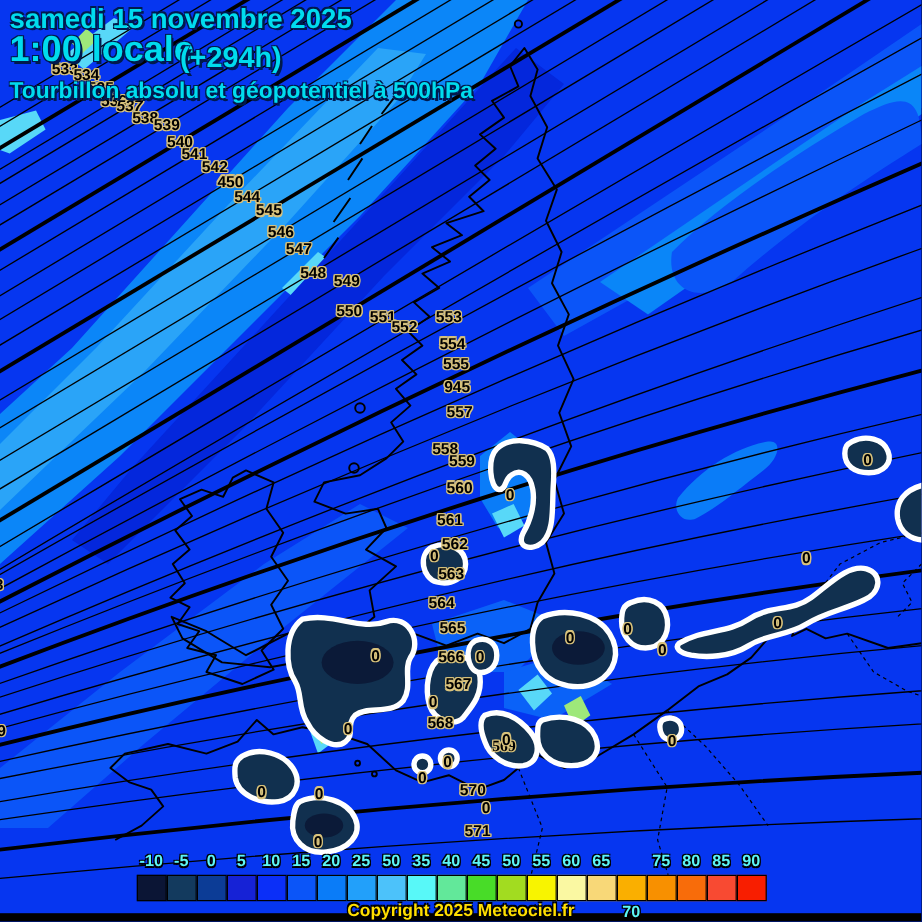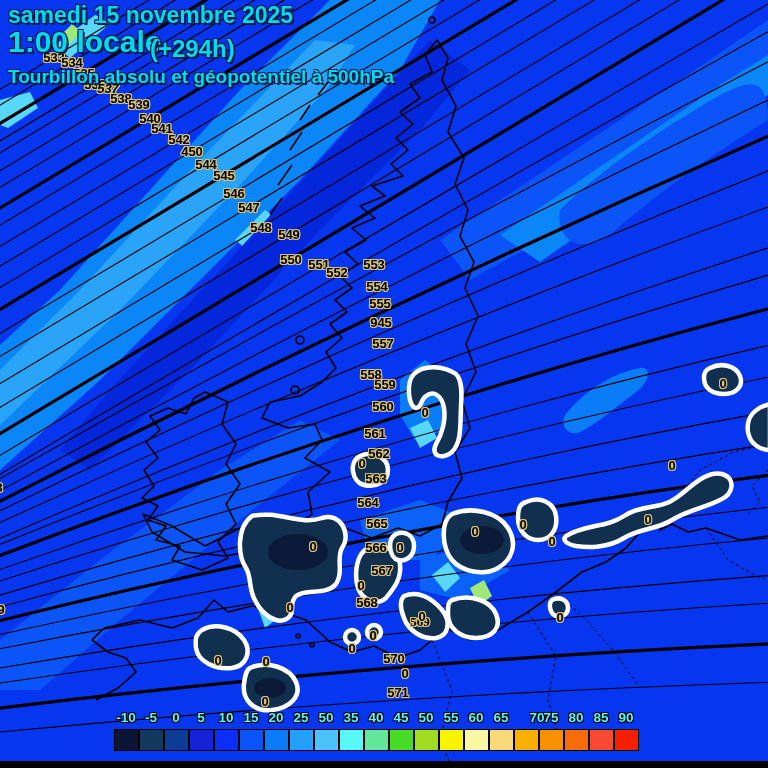--- a/index.html
+++ b/index.html
@@ -270,21 +270,21 @@
         <span class="scalenum" style="left: 162px;">20</span>
         <span class="scalenum" style="left: 187px; text-align: center;">25</span>
         <span class="scalenum" style="left: 212px;">50</span>
         <span class="scalenum" style="left: 237px;">35</span>
         <span class="scalenum" style="left: 262px;">40</span>
         <span class="scalenum" style="left: 287px;">45</span>
         <span class="scalenum" style="left: 312px;">50</span>
         <span class="scalenum" style="left: 337px;">55</span>
         <span class="scalenum" style="left: 362px;">60</span>
         <span class="scalenum" style="left: 387px;">65</span>
-        <span class="scalenum" style="left: 423px;">70</span>
+        <span class="scalenum" style="left: 412px; margin-top: 42px;">70</span>
         <span class="scalenum" style="left: 437px;">75</span>
         <span class="scalenum" style="left: 462px;">80</span>
         <span class="scalenum" style="left: 487px;">85</span>
         <span class="scalenum" style="left: 512px;">90</span>
       </div>
     <div id="colorbar-cells">
         <div class="cell" style="background: rgb(11, 21, 53);"></div>
         <div class="cell" style="background: rgb(19, 58, 94);"></div>
         <div class="cell" style="background: rgb(12, 60, 150);"></div>
         <div class="cell" style="background: rgb(22, 34, 214);"></div>
@@ -302,14 +302,15 @@
         <div class="cell" style="background: rgb(248, 216, 120);"></div>
         <div class="cell" style="background: rgb(250, 175, 0);"></div>
         <div class="cell" style="background: rgb(248, 144, 0);"></div>
         <div class="cell" style="background: rgb(248, 108, 10);"></div>
         <div class="cell" style="background: rgb(248, 74, 50);"></div>
         <div class="cell" style="background: rgb(248, 30, 0);"></div>
       </div>
   </div>
 
   <div id="bottom-strip"></div>
+  <div id="copyright">Copyright 2025 Meteociel.fr</div>
 
 </div>
 
 </body></html>

